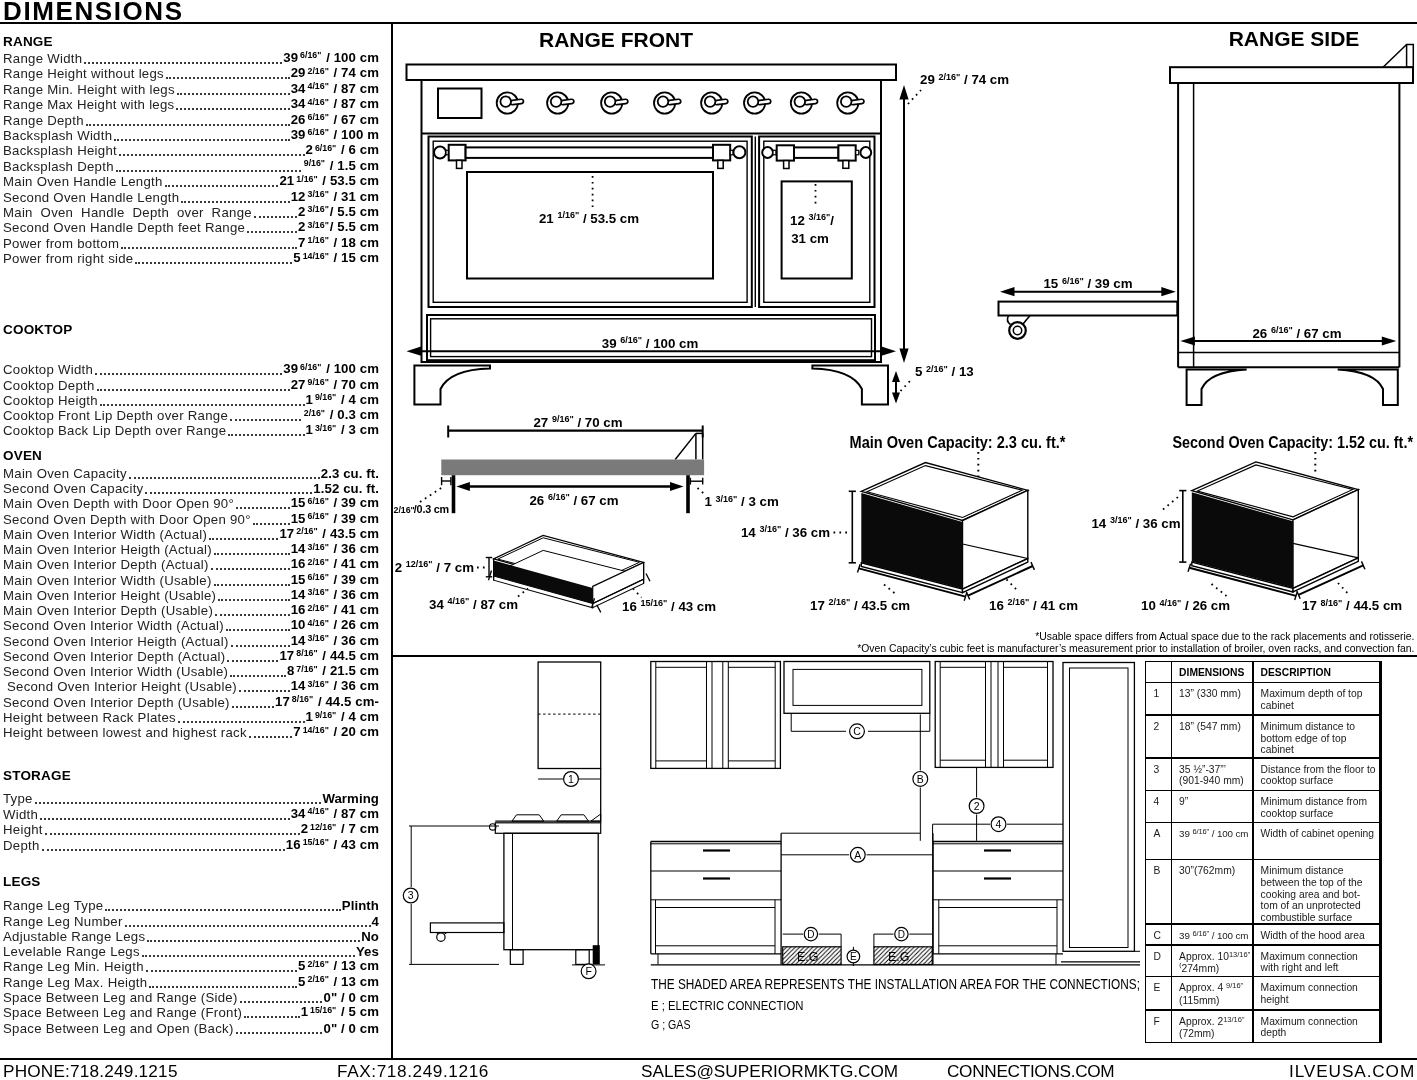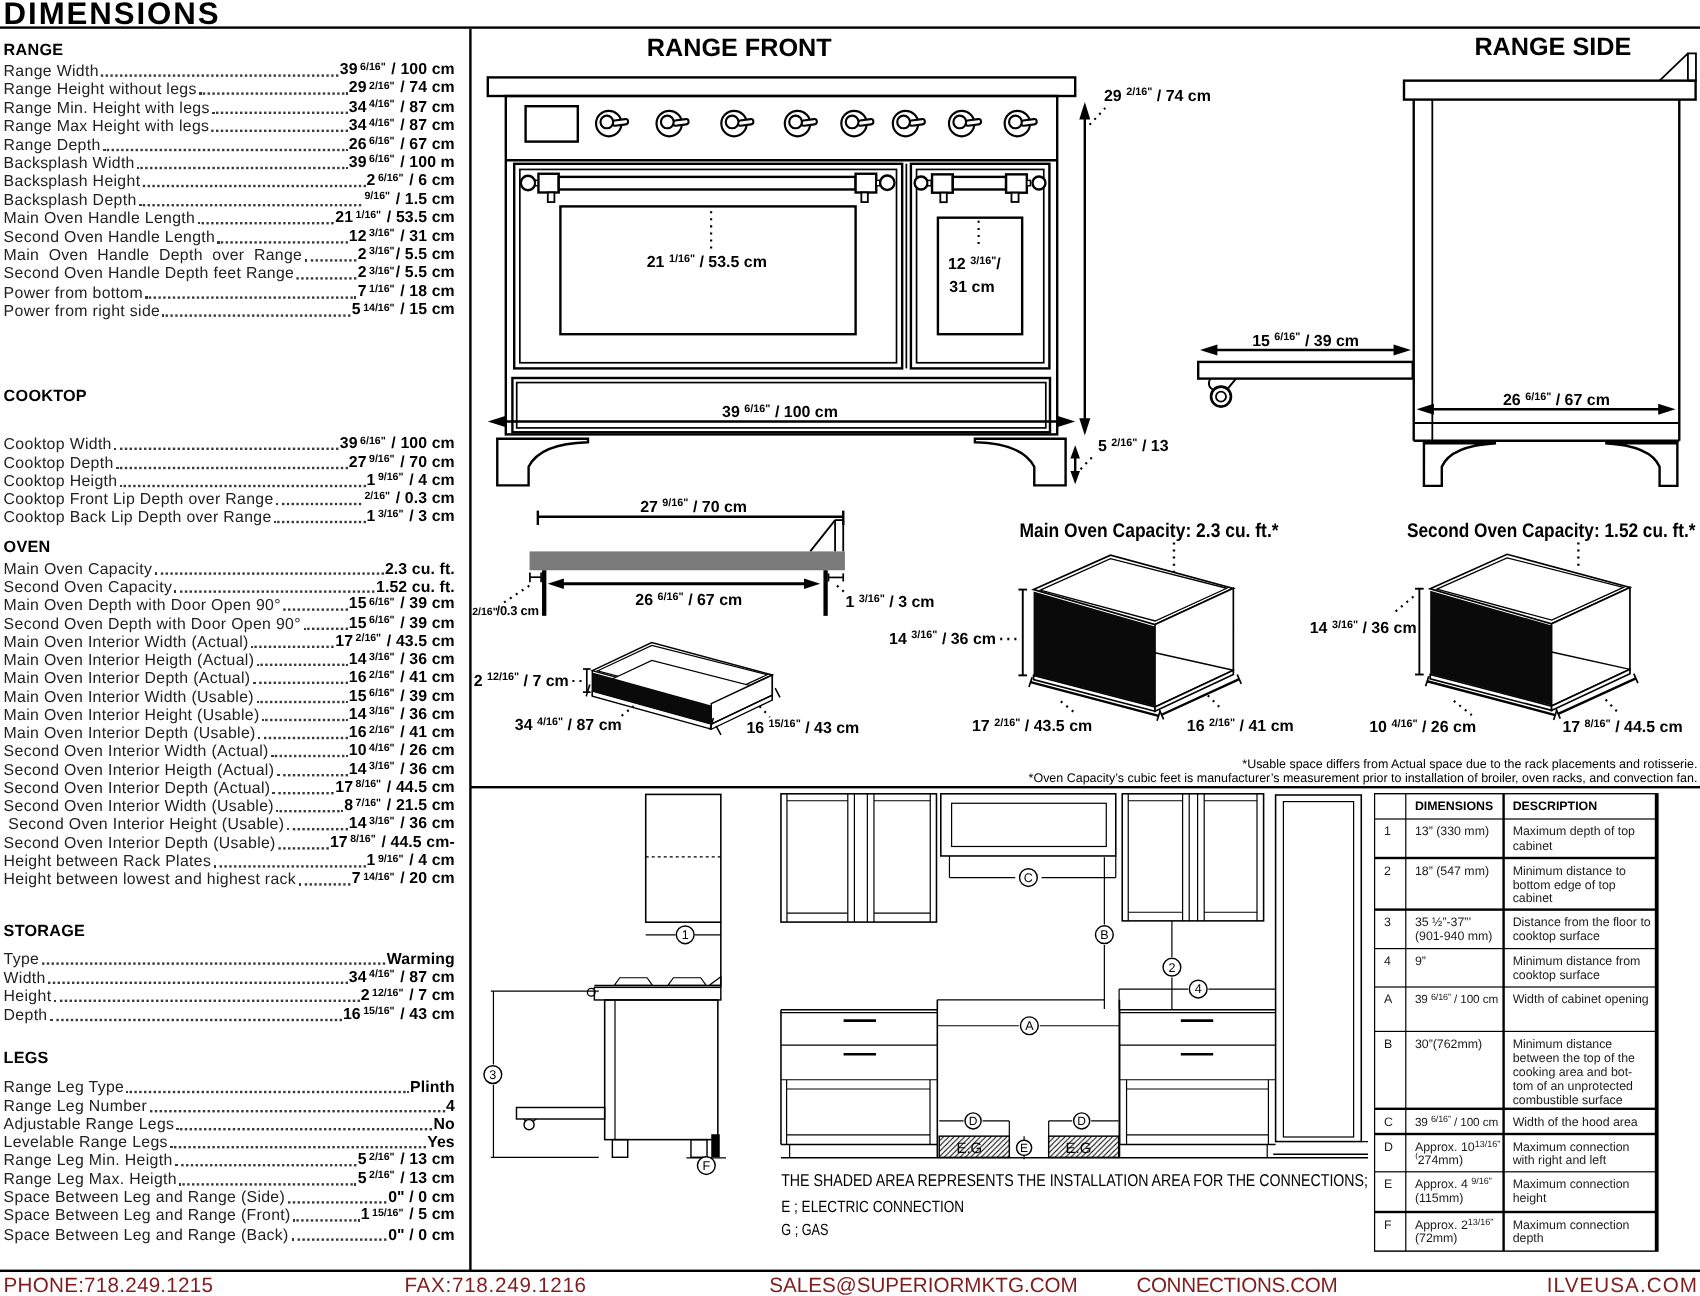--- a/index.html
+++ b/index.html
@@ -8,21 +8,21 @@
 .abs{position:absolute}
 .title{position:absolute;left:3px;top:-4px;font-size:26px;font-weight:bold;letter-spacing:1.6px;color:#000}
 .hline,.vline{position:absolute;background:#000}
 .sec{position:absolute;left:3px;width:376px}
 .hd{position:absolute;left:3px;font-weight:bold;font-size:13.5px;color:#000;letter-spacing:.2px}
 .r{display:flex;align-items:flex-end;font-size:13.2px;color:#222;letter-spacing:.28px;white-space:nowrap}
 .r .l{line-height:14px}
 .r i{flex:1;border-bottom:2px dotted #3a3a3a;margin:0 1px 2px 2px;min-width:5px}
 .r .v{line-height:14px;color:#000;font-weight:bold;letter-spacing:.1px}
 .v s{text-decoration:none;font-size:8.8px;font-weight:bold;position:relative;top:-3.5px;margin:0 1px 0 2px;letter-spacing:0}
-.ftr{position:absolute;top:1060.5px;font-size:17.2px;color:#7f1d1d;white-space:nowrap}
+.ftr{position:absolute;top:1060.5px;font-size:17.2px;color:#000000;white-space:nowrap}
 </style>
 </head>
 <body>
 <div class="title">DIMENSIONS</div>
 <div class="hline" style="left:0;top:22px;width:1417px;height:2.4px"></div>
 <div class="vline" style="left:391px;top:24px;width:2px;height:1035px"></div>
 <div class="hline" style="left:392px;top:654.5px;width:1025px;height:2px"></div>
 <div class="hline" style="left:0;top:1057.5px;width:1417px;height:2.6px"></div>
 <div class="ftr" style="left:3px;letter-spacing:.2px">PHONE:718.249.1215</div>
 <div class="ftr" style="left:337px;letter-spacing:.6px">FAX:718.249.1216</div>
@@ -282,21 +282,21 @@
       <span class="l">Space Between Leg and Range (Side)</span>
       <i></i>
       <span class="v"><b>0"</b><b> / 0 cm</b></span>
     </div>
 <div class="r" style="height:15.3px">
       <span class="l">Space Between Leg and Range (Front)</span>
       <i></i>
       <span class="v"><b>1</b><s>15/16"</s><b> / 5 cm</b></span>
     </div>
 <div class="r" style="height:15.3px">
-      <span class="l">Space Between Leg and Range (Back)</span>
+      <span class="l">Space Between Leg and Open (Back)</span>
       <i></i>
       <span class="v"><b>0"</b><b> / 0 cm</b></span>
     </div>
 </div>
 
 <svg class="abs" style="left:392px;top:23px" width="1025" height="632" viewBox="392 23 1025 632" font-family="Liberation Sans, sans-serif">
 <text x="616" y="46.5" font-size="21" font-weight="bold" text-anchor="middle">RANGE FRONT</text>
 <rect x="406.5" y="64.5" width="489.5" height="15.5" fill="none" stroke="#000" stroke-width="2"></rect>
 <rect x="421.5" y="80" width="459.5" height="282" fill="none" stroke="#000" stroke-width="2"></rect>
 <rect x="438" y="88.5" width="43.5" height="29.5" fill="none" stroke="#000" stroke-width="2"></rect>

